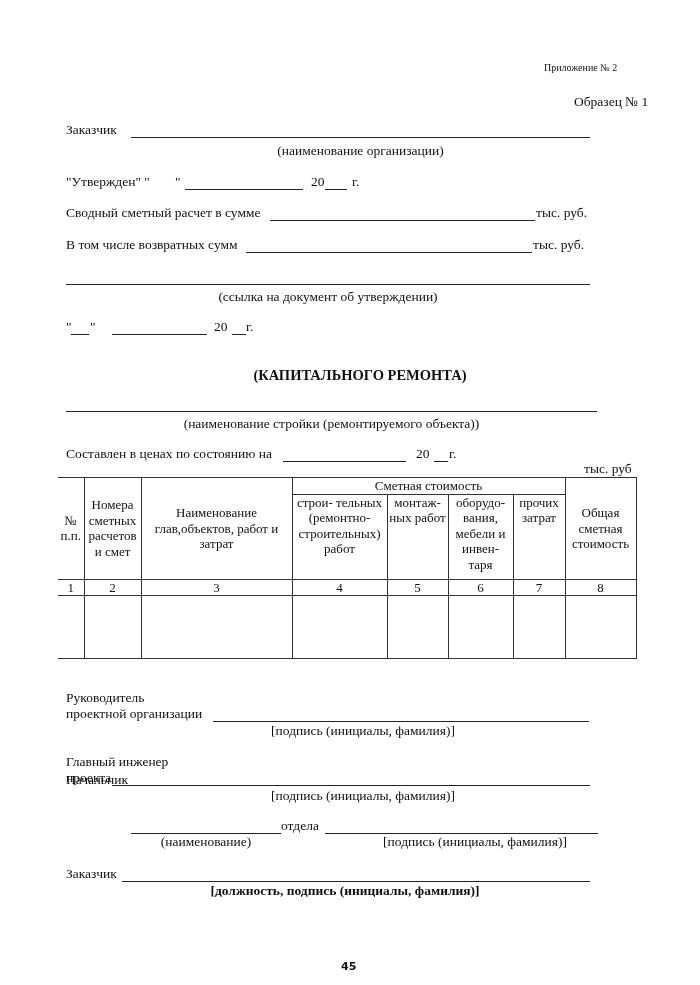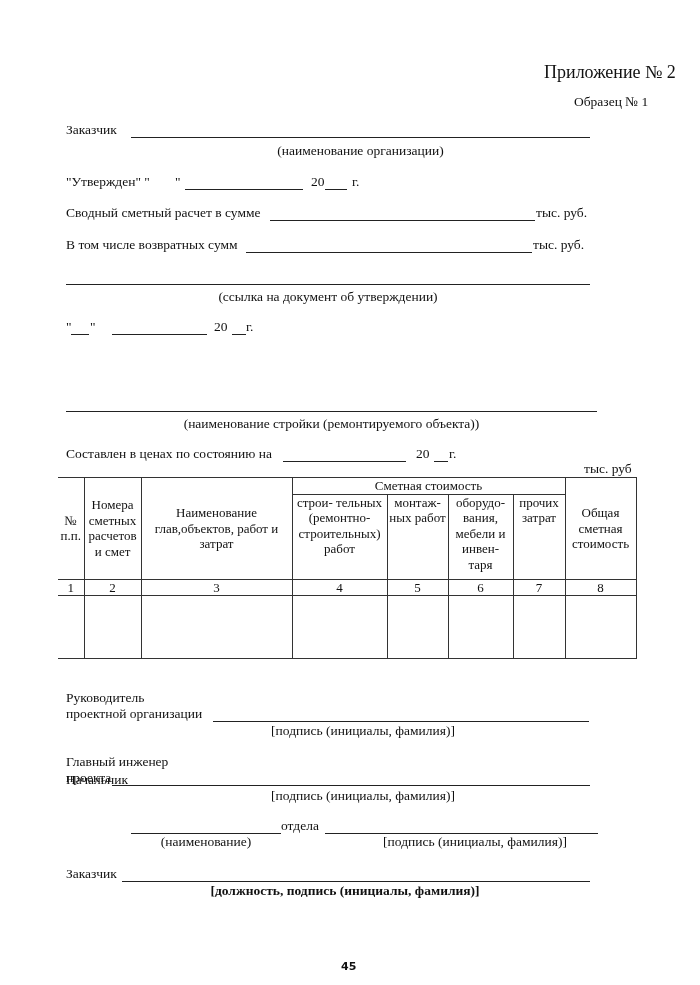--- a/index.html
+++ b/index.html
@@ -12,21 +12,21 @@
   .bold { font-weight: bold; }
   table.est { position: absolute; left: 58px; top: 477px; border-collapse: collapse;
               font-size: 13px; line-height: 15.5px; }
   table.est td { border: 1px solid #333; text-align: center; vertical-align: middle; padding: 0 1px; }
   table.est tr td:first-child { border-left: none; }
   .page-num { font-family: "DejaVu Sans", sans-serif; font-weight: bold; font-size: 11px; }
 </style>
 </head>
 <body>
 
-<div class="abs" style="left:544px; top:62px; font-size:18px;">Приложение № 2</div>
+<div class="abs" style="left:544px; top:62px; font-size:10px;">Приложение № 2</div>
 <div class="abs" style="left:574px; top:94px;">Образец № 1</div>
 
 <div class="abs" style="left:66px; top:122px;">Заказчик</div>
 <div class="line" style="left:131px; width:459px; top:137px;"></div>
 <div class="abs center" style="left:131px; width:459px; top:143px;">(наименование организации)</div>
 
 <div class="abs" style="left:66px; top:174px;">"Утвержден" "</div>
 <div class="abs" style="left:175px; top:174px;">"</div>
 <div class="line" style="left:185px; width:118px; top:189px;"></div>
 <div class="abs" style="left:311px; top:174px;">20</div>
@@ -46,20 +46,21 @@
 
 <div class="abs" style="left:66px; top:319px;">"</div>
 <div class="line" style="left:71px; width:18px; top:334px;"></div>
 <div class="abs" style="left:90px; top:319px;">"</div>
 <div class="line" style="left:112px; width:95px; top:334px;"></div>
 <div class="abs" style="left:214px; top:319px;">20</div>
 <div class="line" style="left:232px; width:14px; top:334px;"></div>
 <div class="abs" style="left:246px; top:319px;">г.</div>
 
 <div class="abs title" style="left:60px; width:600px; top:367px;">
+  <div>(КАПИТАЛЬНОГО РЕМОНТА)</div>
 </div>
 <div class="line" style="left:66px; width:531px; top:411px;"></div>
 <div class="abs center" style="left:66px; width:531px; top:416px;">(наименование стройки (ремонтируемого объекта))</div>
 
 <div class="abs" style="left:66px; top:446px;">Составлен в ценах по состоянию на</div>
 <div class="line" style="left:283px; width:123px; top:461px;"></div>
 <div class="abs" style="left:416px; top:446px;">20</div>
 <div class="line" style="left:434px; width:14px; top:461px;"></div>
 <div class="abs" style="left:449px; top:446px;">г.</div>
 <div class="abs" style="left:584px; top:461px;">тыс. руб</div>

